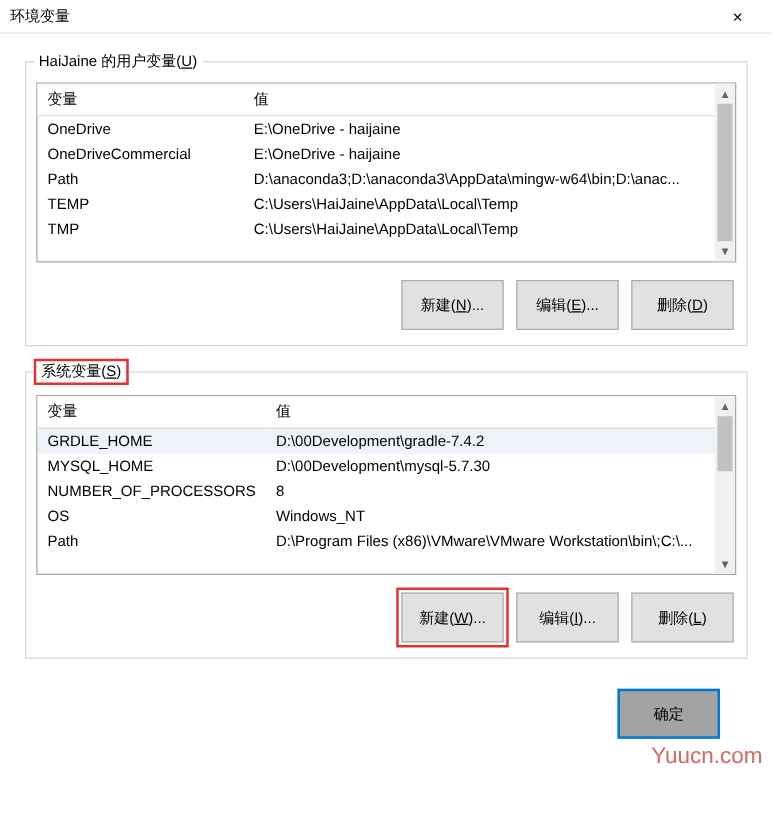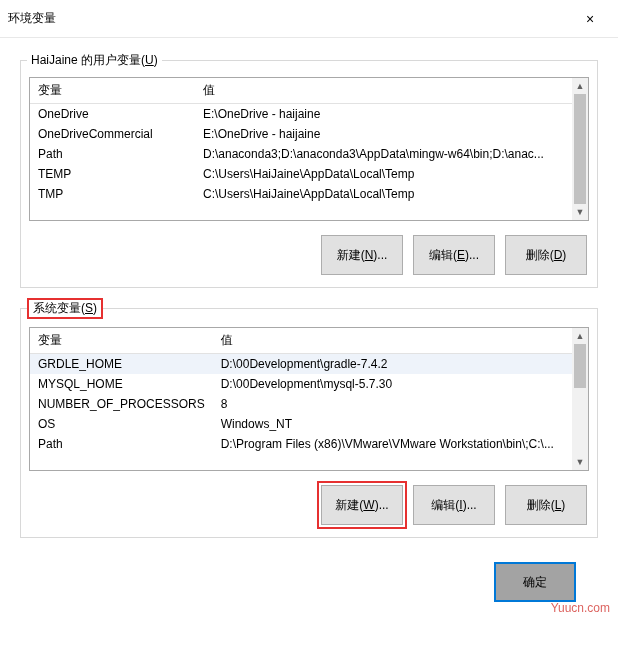--- a/index.html
+++ b/index.html
@@ -1,17 +1,17 @@
 <!DOCTYPE html>
 <html><head>
 <meta charset="utf-8">
 <style>
 * { box-sizing: border-box; margin: 0; padding: 0; font-family: "Microsoft YaHei", "Segoe UI", sans-serif; font-size: 12px; }
 body { background: #fff; width: 618px; height: 659px; overflow: hidden; position: relative; }
-.titlebar { height: 38px; display: flex; align-items: center; padding: 0 8px; border-bottom: 1px solid #e8e8e8; }
+.titlebar { height: 27px; display: flex; align-items: center; padding: 0 8px; border-bottom: 1px solid #e8e8e8; }
 .titlebar .title { flex: 1; font-size: 12px; }
 .titlebar .close { width: 40px; text-align: center; font-size: 14px; cursor: pointer; }
 .content { padding: 14px 20px 8px 20px; }
 fieldset { border: 1px solid #d8d8d8; padding: 0; margin-bottom: 10px; position: relative; }
 legend { padding: 0 4px; margin-left: 6px; font-size: 12px; }
 legend .ul { text-decoration: underline; }
 .highlight-legend { border: 2px solid #e63030; }
 .table-wrap { position: relative; border: 1px solid #a8a8a8; margin: 8px; height: 144px; background: #fff; }
 .tbl { width: 100%; border-collapse: collapse; }
 .tbl th { text-align: left; font-weight: normal; padding: 4px 8px; border-bottom: 1px solid #e2e2e2; background: #fff; font-size: 12px; }
@@ -21,21 +21,21 @@
 .scrollbar { position: absolute; right: 0; top: 0; bottom: 0; width: 16px; background: #f1f1f1; display: flex; flex-direction: column; align-items: center; }
 .scrollbar .arrow { height: 16px; width: 100%; display: flex; align-items: center; justify-content: center; color: #606060; font-size: 9px; cursor: pointer; }
 .scrollbar .track { flex: 1; width: 100%; position: relative; }
 .scrollbar .thumb { position: absolute; left: 2px; right: 2px; background: #c1c1c1; }
 .btn-row { display: flex; justify-content: flex-end; gap: 10px; padding: 6px 10px 12px 10px; }
 .btn { min-width: 82px; height: 40px; border: 1px solid #adadad; background: #e1e1e1; cursor: pointer; font-size: 12px; display: inline-flex; align-items: center; justify-content: center; }
 .btn .ul { text-decoration: underline; }
 .btn-primary { border: 2px solid #0078d7; background: #a3a3a3; }
 .highlight-btn { outline: 2px solid #e63030; outline-offset: 2px; }
 .bottom-row { display: flex; justify-content: flex-end; gap: 10px; padding: 14px 22px 0 0; }
-.watermark { position: absolute; right: 8px; bottom: 44px; color: #d9534f; font-size: 12px; font-weight: 500; pointer-events: none; opacity: 0.9; }
+.watermark { position: absolute; right: 8px; bottom: 44px; color: #d9534f; font-size: 18px; font-weight: 500; pointer-events: none; opacity: 0.9; }
 </style>
 </head>
 <body>
 
 <div class="titlebar">
   <span class="title">环境变量</span>
   <span class="close">×</span>
 </div>
 
 <div class="content">

